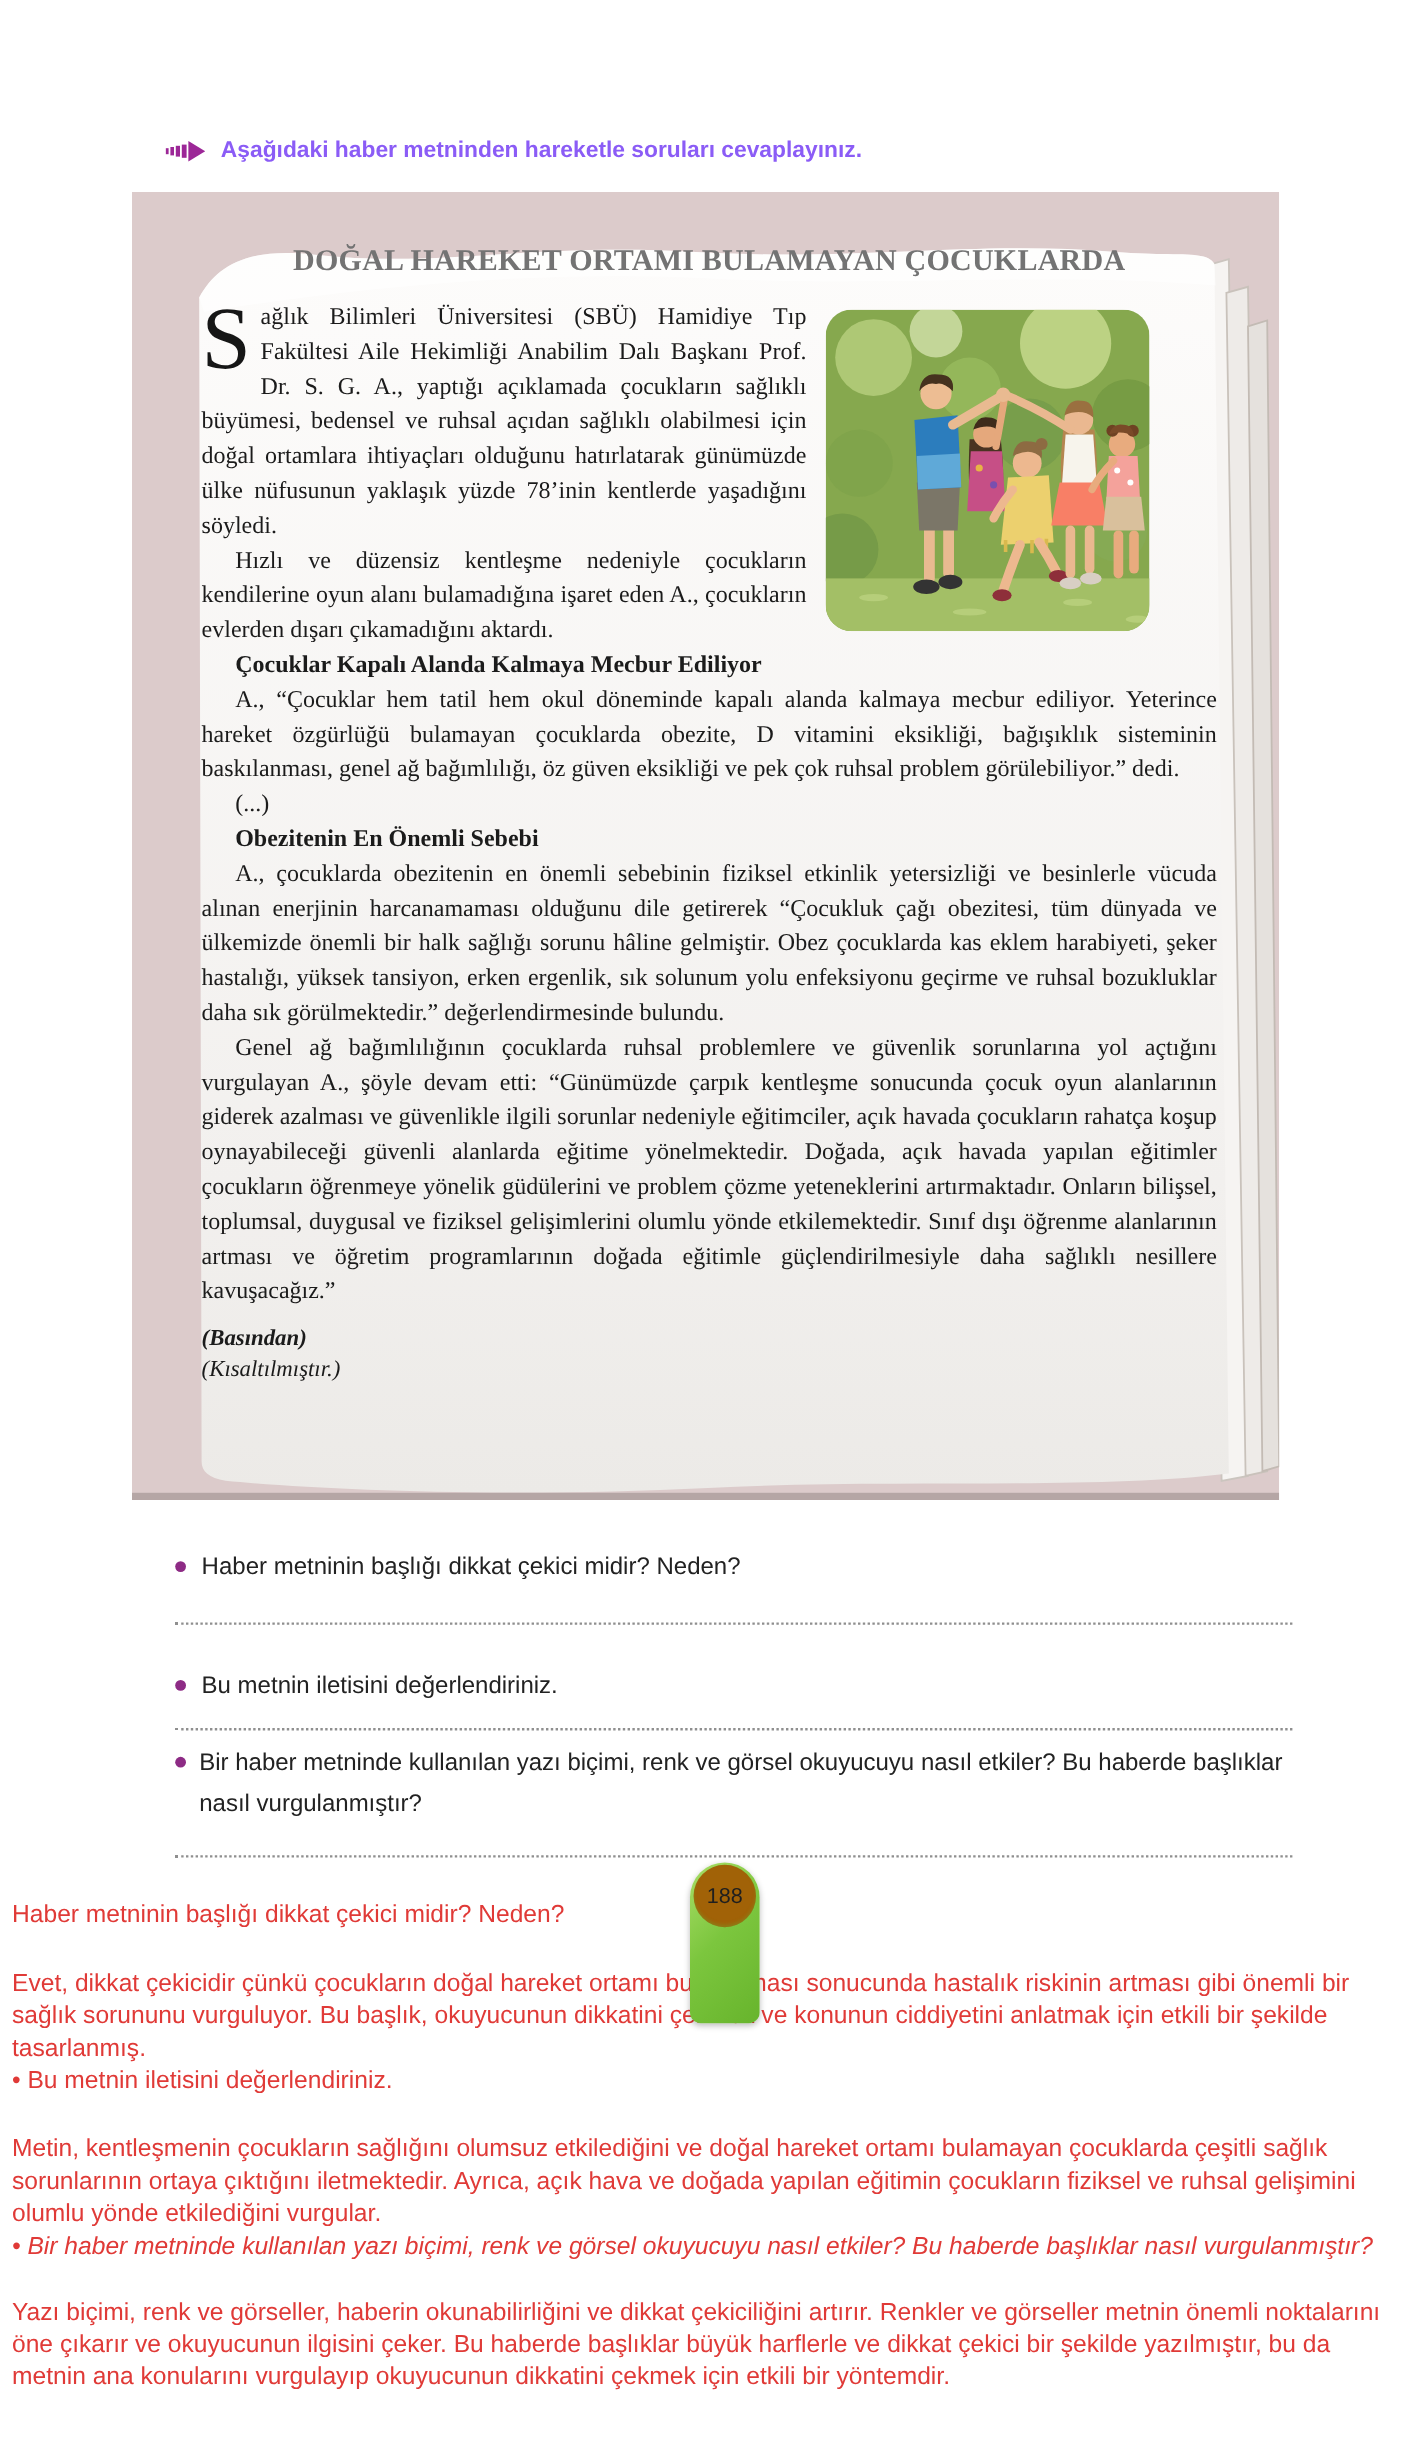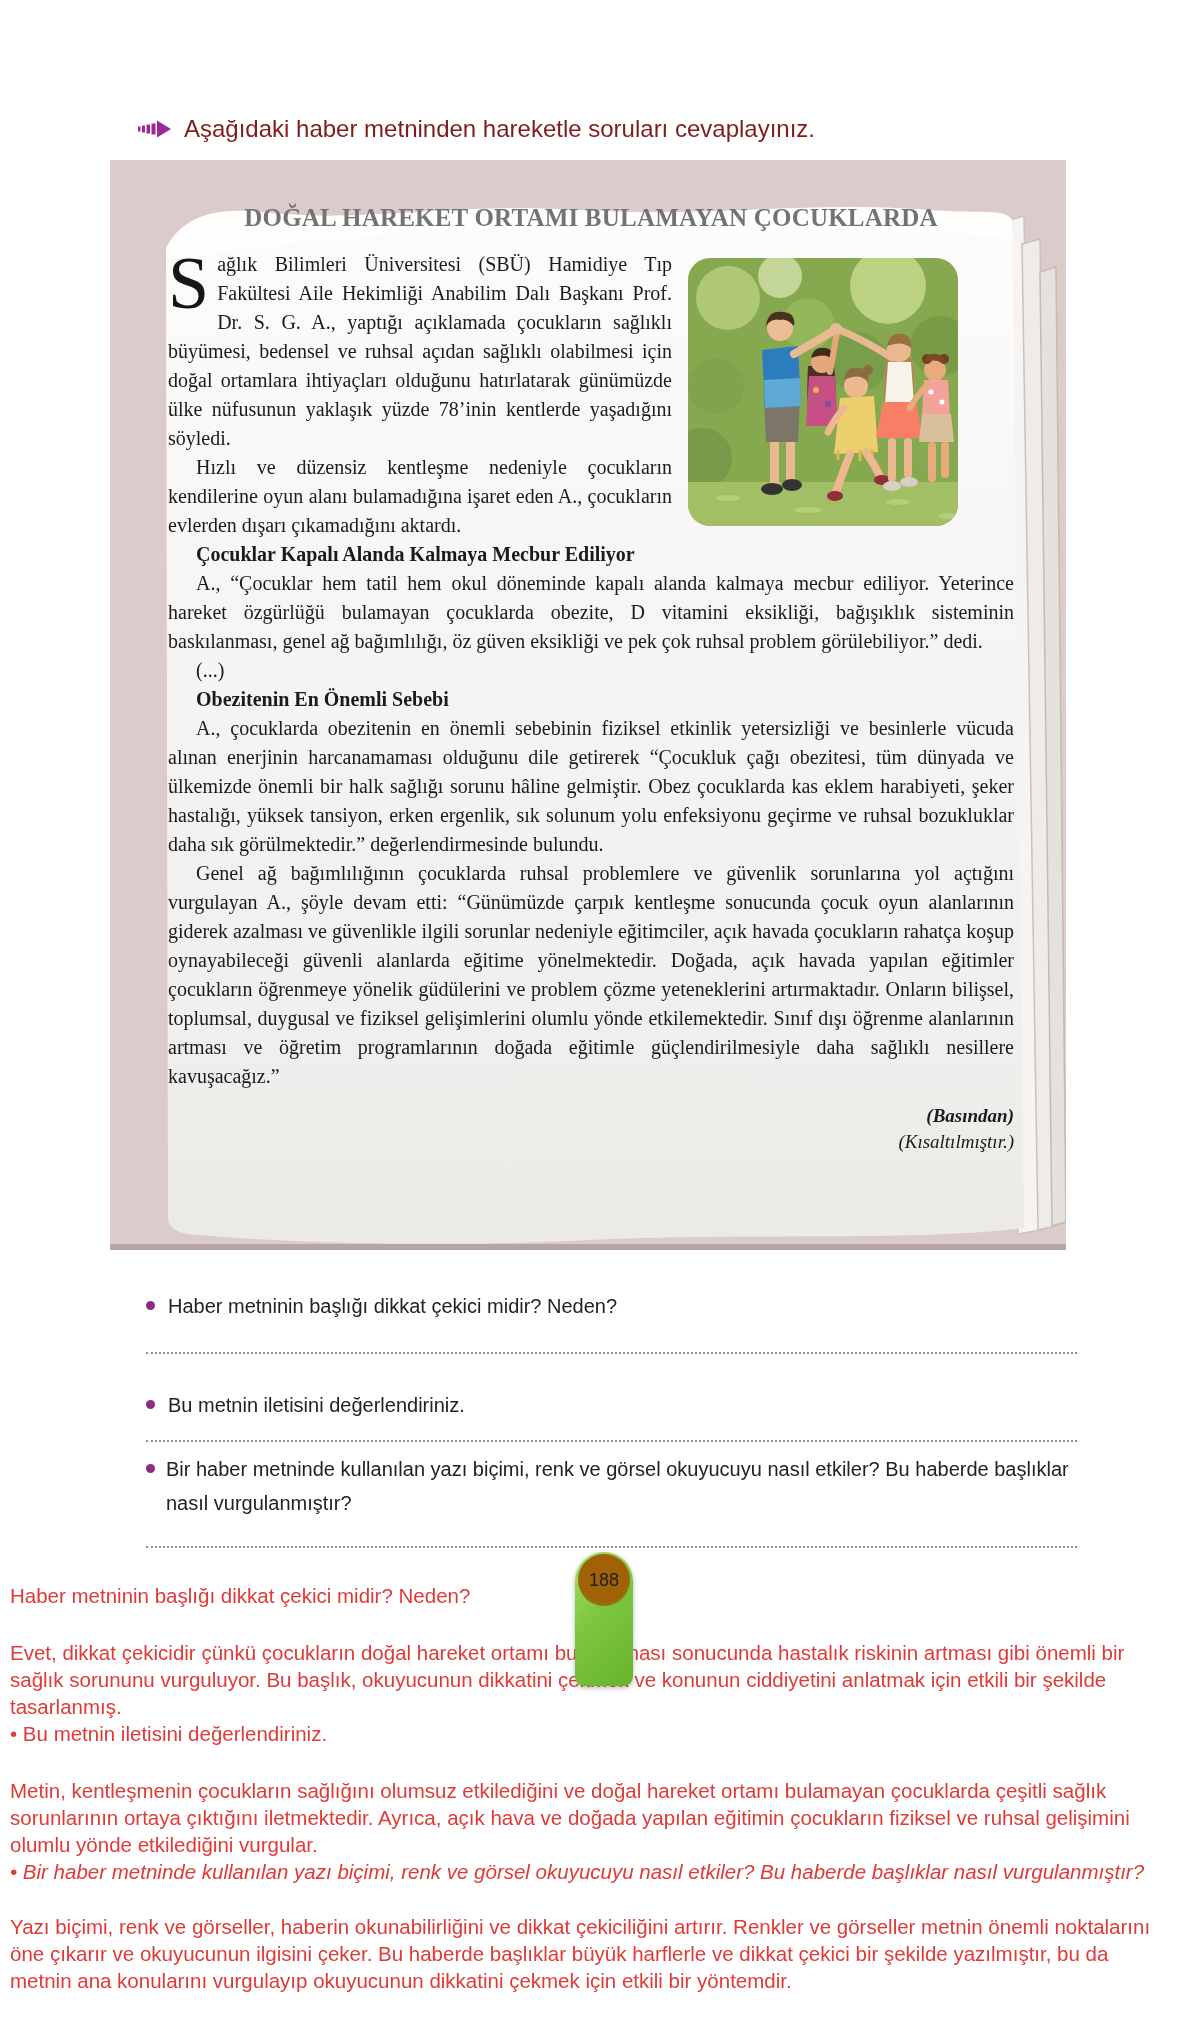--- a/index.html
+++ b/index.html
@@ -2,21 +2,21 @@
 <html lang="tr"><head>
 <meta charset="utf-8">
 <style>
   html,body{margin:0;padding:0;}
   body{
     width:1180px;height:2044px;position:relative;background:#ffffff;
     font-family:"Liberation Sans",sans-serif;overflow:hidden;
   }
   
   .instruction{position:absolute;left:138px;top:115px;display:flex;align-items:center;gap:12px;}
-  .instruction .label{font-size:24px;font-weight:400;color:#7f1d1d;}
+  .instruction .label{font-size:19px;font-weight:700;color:#8b5cf6;}
   
   .article-box{position:absolute;left:110px;top:160px;width:956px;height:1090px;}
   .paper-bg{position:absolute;left:0;top:0;width:956px;height:1090px;}
   .article-content{
     position:absolute;left:58px;top:40px;width:846px;
     font-family:"Liberation Serif",serif;font-size:20px;line-height:29px;
     color:#1b1b1b;text-align:justify;
   }
   .article-title{
     text-align:center;font-weight:700;color:#737373;font-size:25px;line-height:36px;
@@ -27,21 +27,21 @@
     border-radius:22px;overflow:hidden;
   }
   .photo svg{display:block;}
   .article-content p{margin:0;}
   .drop-cap{
     float:left;font-size:74px;line-height:58px;padding:4px 8px 0 0;
     font-family:"Liberation Serif",serif;color:#161616;
   }
   .indent{text-indent:28px;}
   .subhead{font-weight:700;text-indent:28px;}
-  .attribution{margin-top:12px;text-align:right;font-size:19px;line-height:26px;}
+  .attribution{margin-top:12px;font-size:19px;line-height:26px;}
   .attr1{font-weight:700;font-style:italic;}
   .attr2{font-style:italic;}
   
   .question{
     position:absolute;left:146px;width:931px;display:flex;align-items:flex-start;gap:13px;
     font-size:20px;line-height:34px;color:#222222;
   }
   .q-bullet{flex:0 0 auto;width:9px;height:9px;border-radius:50%;background:#8d2b85;margin-top:12px;}
   .dotted-line{position:absolute;left:146px;width:931px;height:0;border-top:2.5px dotted #8f8f8f;}
   .q1{top:1289px;} .dot1{top:1352px;}

